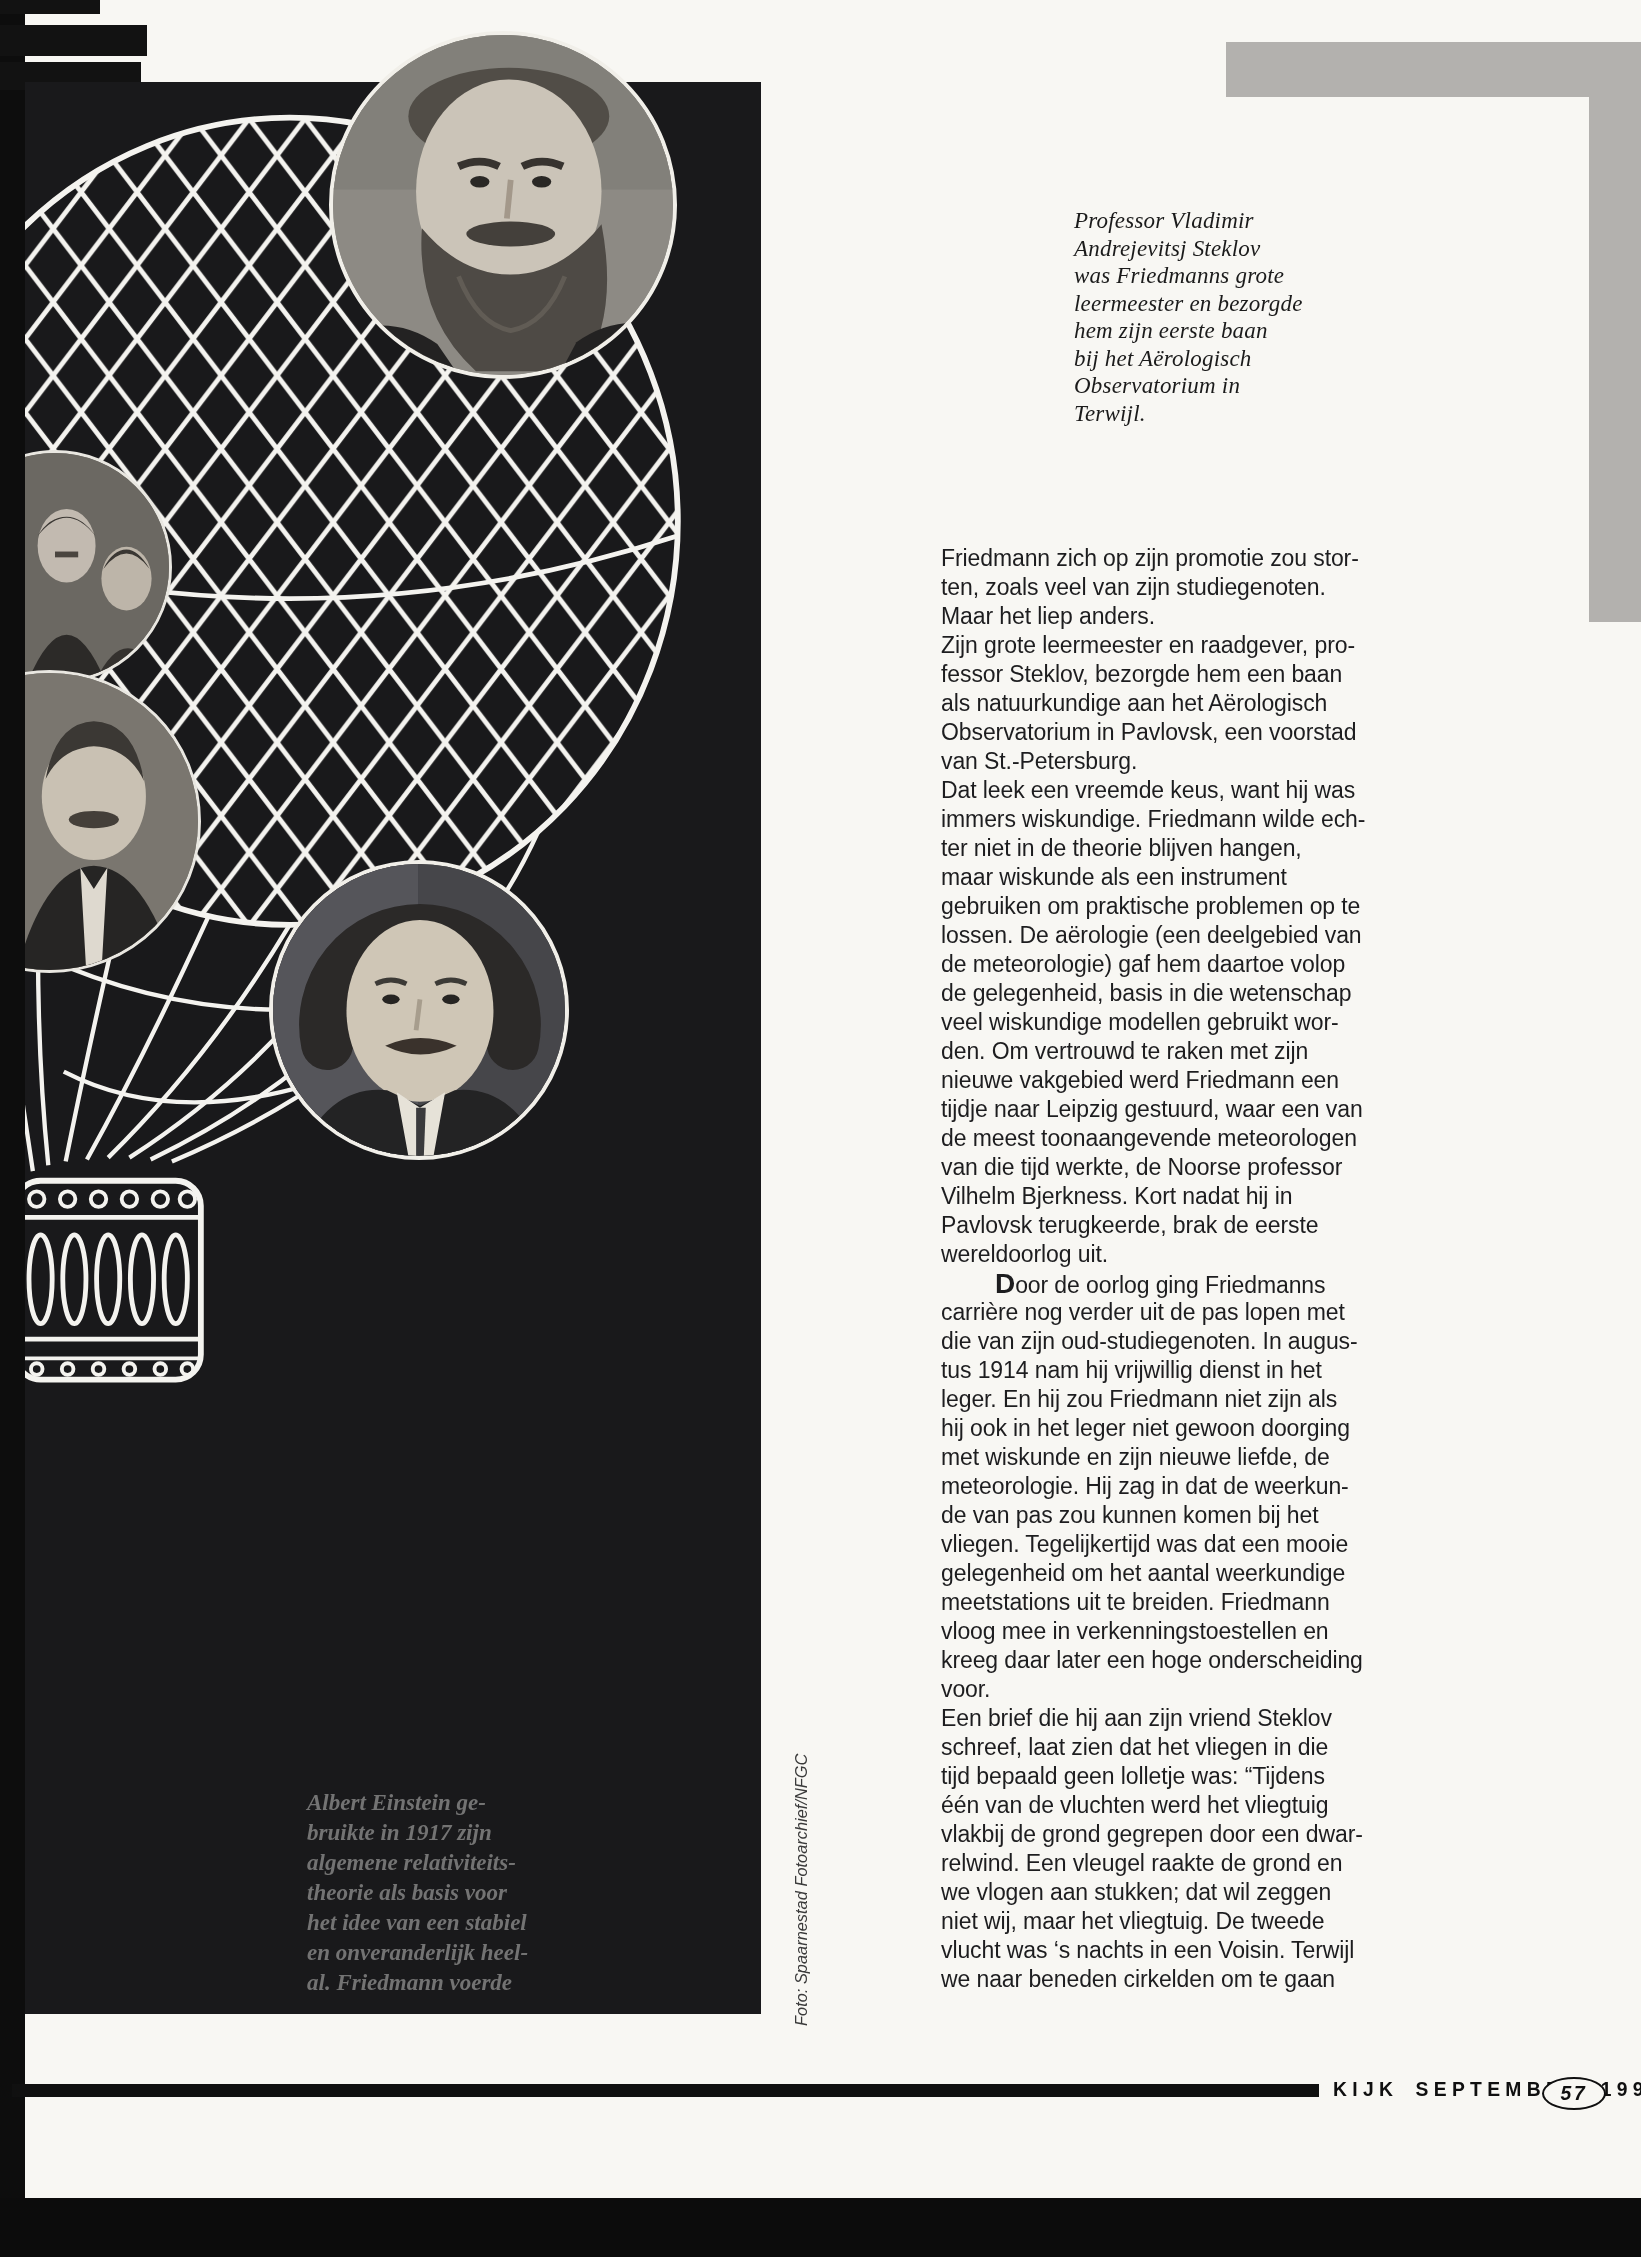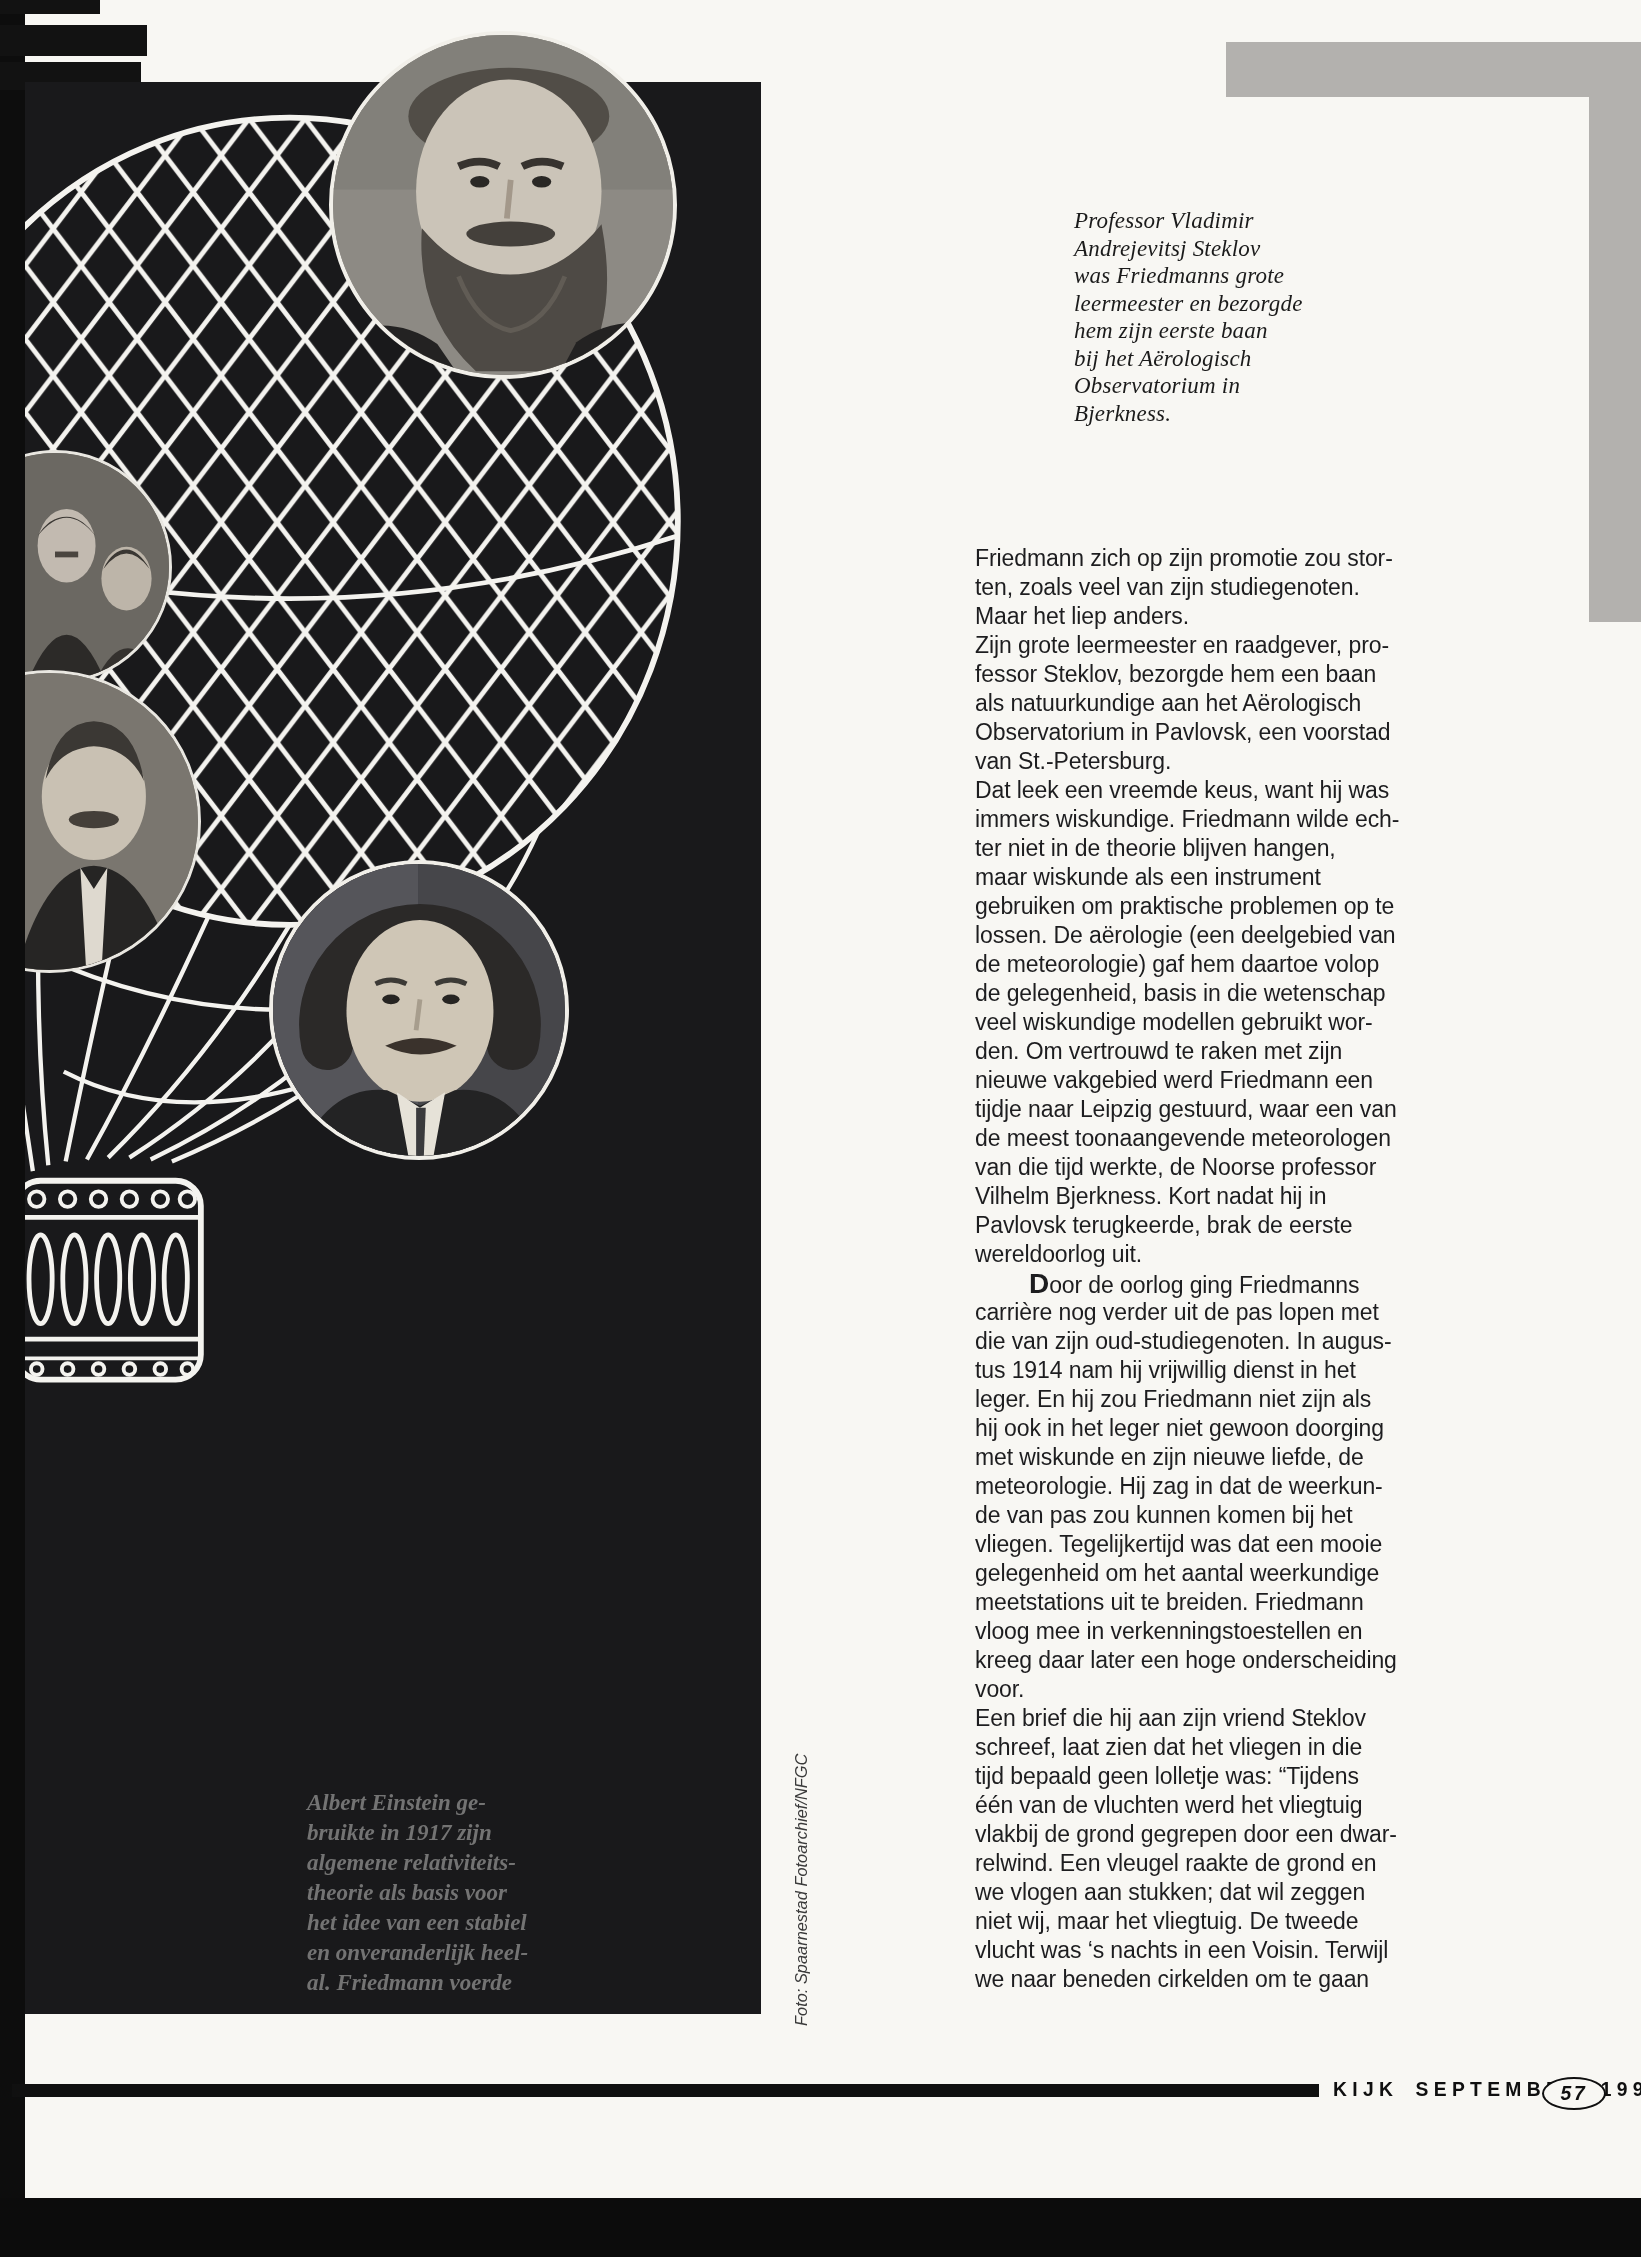--- a/index.html
+++ b/index.html
@@ -37,21 +37,21 @@
   .cap-ein-2{left:518px;}
   .cap-line{white-space:nowrap;}
 
   
   .credit{left:792px;top:2026px;width:263px;transform:rotate(-90deg);transform-origin:0 0;
     font:italic 16.4px/19.3px "Liberation Sans",sans-serif;color:#3a3a3a;white-space:nowrap;}
 
   
   .article{left:941px;top:544px;width:462px;color:var(--ink,#1d1d1f);
     font-size:23px;line-height:29px;letter-spacing:-0.1px;}
-  .art-line{white-space:nowrap;height:29px;margin-left:34px;}
+  .art-line{white-space:nowrap;height:29px;}
   .art-line.drop{padding-left:54px;}
   .art-line .dcap{font-weight:700;font-size:28px;}
 
   
   .footer-rule{left:11.6px;top:2084px;width:1307px;height:12.6px;background:#101010;}
   .footer-issue{left:1333px;top:2079px;font-weight:700;font-size:19.3px;letter-spacing:5.3px;
     word-spacing:6.8px;color:#0f0f0f;white-space:nowrap;}
   .page-badge{left:1542px;top:2077px;width:60px;height:29px;border:2.9px solid #0f0f0f;border-radius:50%;
     display:flex;align-items:center;justify-content:center;background:var(--paper,#f8f7f3);
     font-weight:700;font-size:19.3px;letter-spacing:2.9px;color:#0f0f0f;font-style:italic;}
@@ -193,21 +193,21 @@
 </div>
 
 <div class="abs cap-steklov">
     <div class="cap-line">Professor Vladimir</div>
     <div class="cap-line">Andrejevitsj Steklov</div>
     <div class="cap-line">was Friedmanns grote</div>
     <div class="cap-line">leermeester en bezorgde</div>
     <div class="cap-line">hem zijn eerste baan</div>
     <div class="cap-line">bij het Aërologisch</div>
     <div class="cap-line">Observatorium in</div>
-    <div class="cap-line">Bjerkness.</div>
+    <div class="cap-line">Terwijl.</div>
   </div>
 
 <div class="abs credit">Foto: Spaarnestad Fotoarchief/NFGC</div>
 
 <div class="abs article">
     <div class="art-line">Friedmann zich op zijn promotie zou stor-</div>
     <div class="art-line">ten, zoals veel van zijn studiegenoten.</div>
     <div class="art-line">Maar het liep anders.</div>
     <div class="art-line">Zijn grote leermeester en raadgever, pro-</div>
     <div class="art-line">fessor Steklov, bezorgde hem een baan</div>

